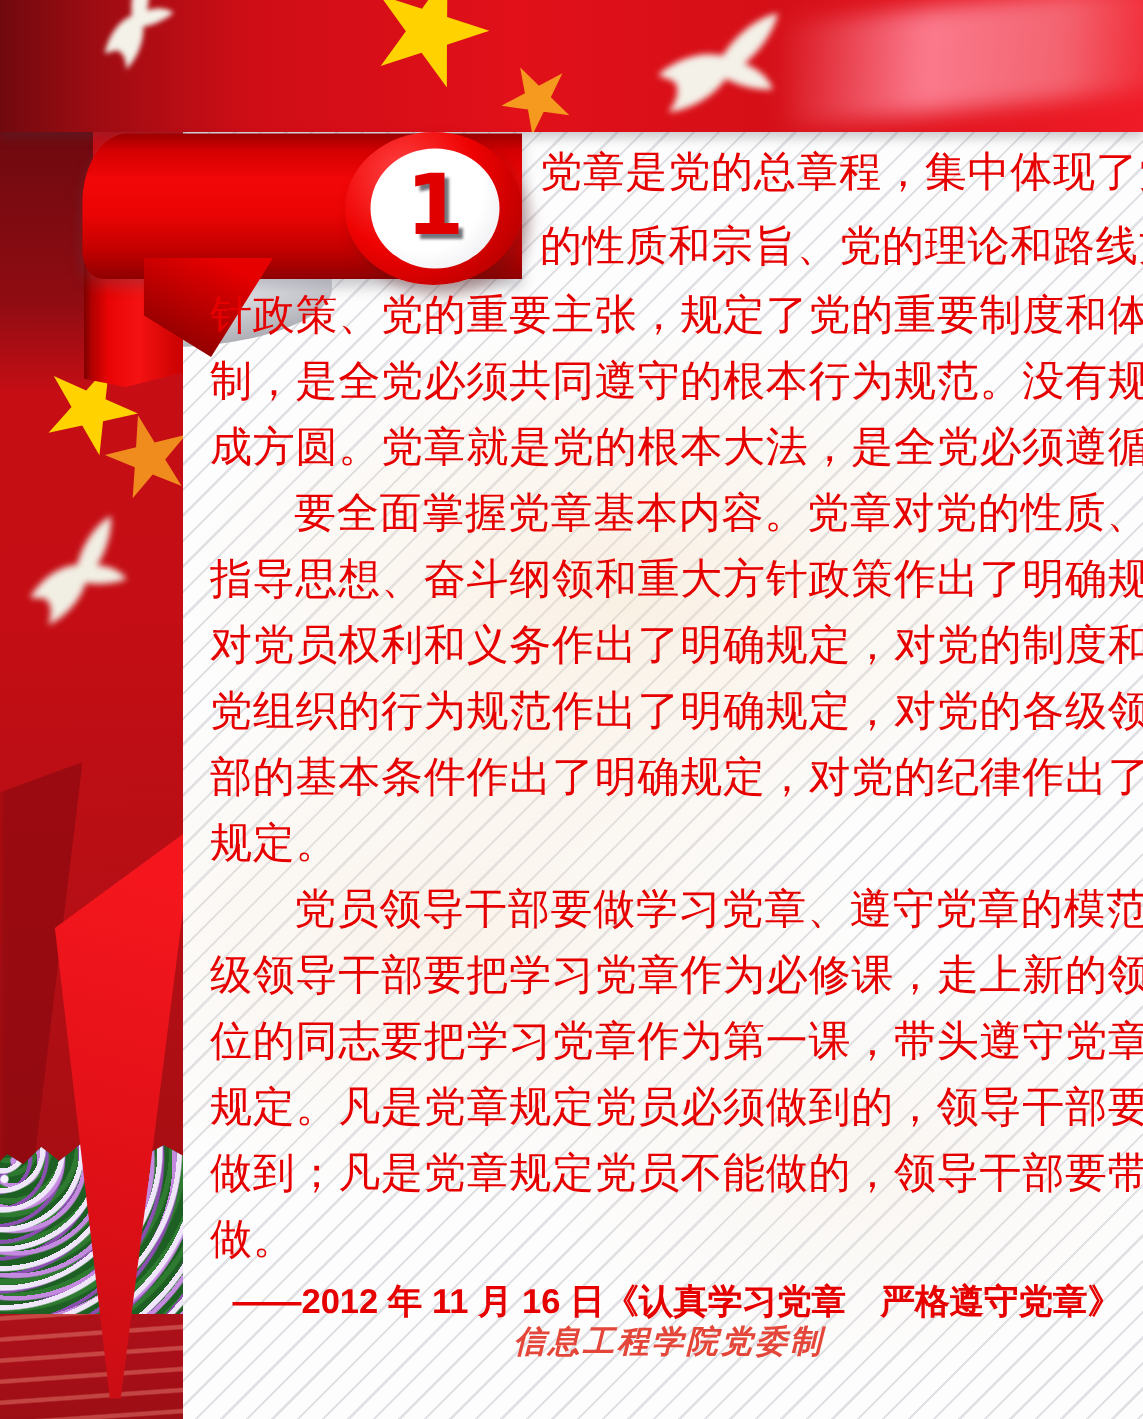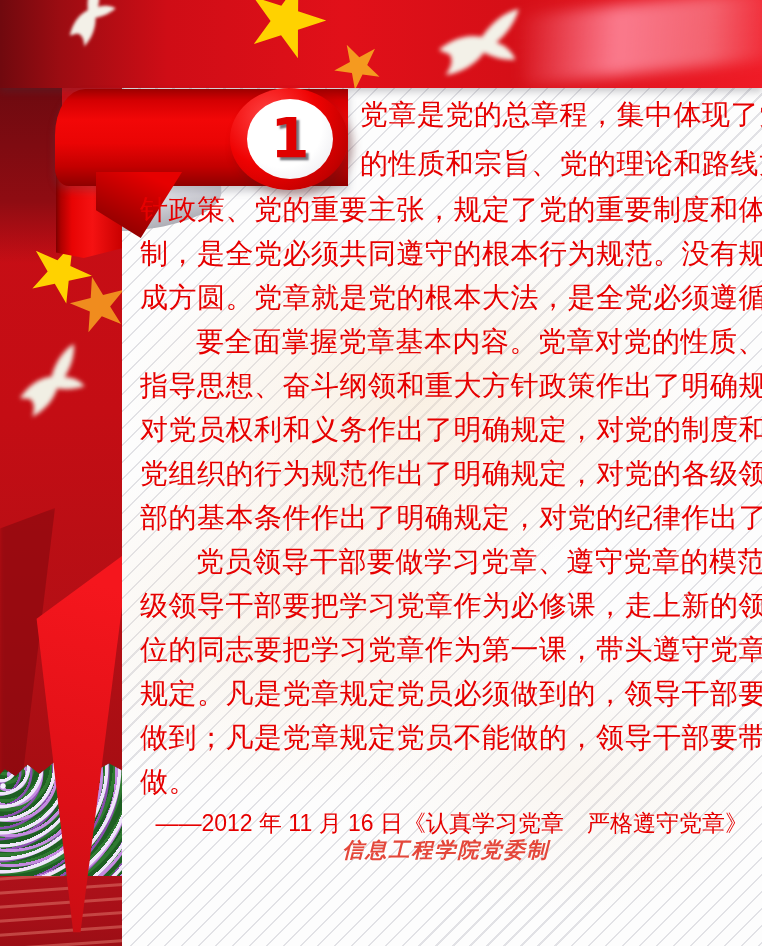--- a/index.html
+++ b/index.html
@@ -86,21 +86,21 @@
     background:radial-gradient(circle at 40% 35%,#ffffff 55%,#ededf1 85%,#d9d9dd 100%);
     display:flex;align-items:center;justify-content:center;}
   .badge-digit{font-family:"DejaVu Sans",sans-serif;font-weight:bold;font-size:56px;color:#e00000;
     text-shadow:3px 3px 2px rgba(70,70,80,0.75);transform:translateY(-2px);}
   
   .text-block{position:absolute;left:140px;top:90px;width:612px;z-index:7;}
   .line{height:44px;line-height:44px;font-size:28px;color:#e60000;white-space:nowrap;letter-spacing:0.5px;}
   .line.beside{margin-left:220px;height:49px;line-height:49px;}
   .line.indent{padding-left:56px;}
   .citation{margin-top:4px;font-size:23px;line-height:30px;text-align:right;padding-right:4px;
-    color:#e60000;white-space:nowrap;}
+    color:#e60000;white-space:nowrap;font-weight:bold;}
   .credit{font-size:21px;line-height:24px;text-align:center;color:#e4473a;
     font-family:"DejaVu Serif",serif;font-style:italic;font-weight:bold;letter-spacing:2px;}
 </style>
 </head>
 <body>
 
 <div class="poster">
 
   <div class="content-panel"></div>
 
@@ -151,20 +151,21 @@
       <div class="line">针政策、党的重要主张，规定了党的重要制度和体制机</div>
       <div class="line">制，是全党必须共同遵守的根本行为规范。没有规矩，不</div>
       <div class="line">成方圆。党章就是党的根本大法，是全党必须遵循的总</div>
     </div>
     <div class="para">
       <div class="line indent">要全面掌握党章基本内容。党章对党的性质、宗旨、</div>
       <div class="line">指导思想、奋斗纲领和重大方针政策作出了明确规定，</div>
       <div class="line">对党员权利和义务作出了明确规定，对党的制度和各级</div>
       <div class="line">党组织的行为规范作出了明确规定，对党的各级领导干</div>
       <div class="line">部的基本条件作出了明确规定，对党的纪律作出了明确</div>
+      <div class="line">规定。</div>
     </div>
     <div class="para">
       <div class="line indent">党员领导干部要做学习党章、遵守党章的模范。各</div>
       <div class="line">级领导干部要把学习党章作为必修课，走上新的领导岗</div>
       <div class="line">位的同志要把学习党章作为第一课，带头遵守党章各项</div>
       <div class="line">规定。凡是党章规定党员必须做到的，领导干部要首先</div>
       <div class="line">做到；凡是党章规定党员不能做的，领导干部要带头不</div>
       <div class="line">做。</div>
     </div>
     <div class="citation">——2012 年 11 月 16 日《认真学习党章　严格遵守党章》</div>

